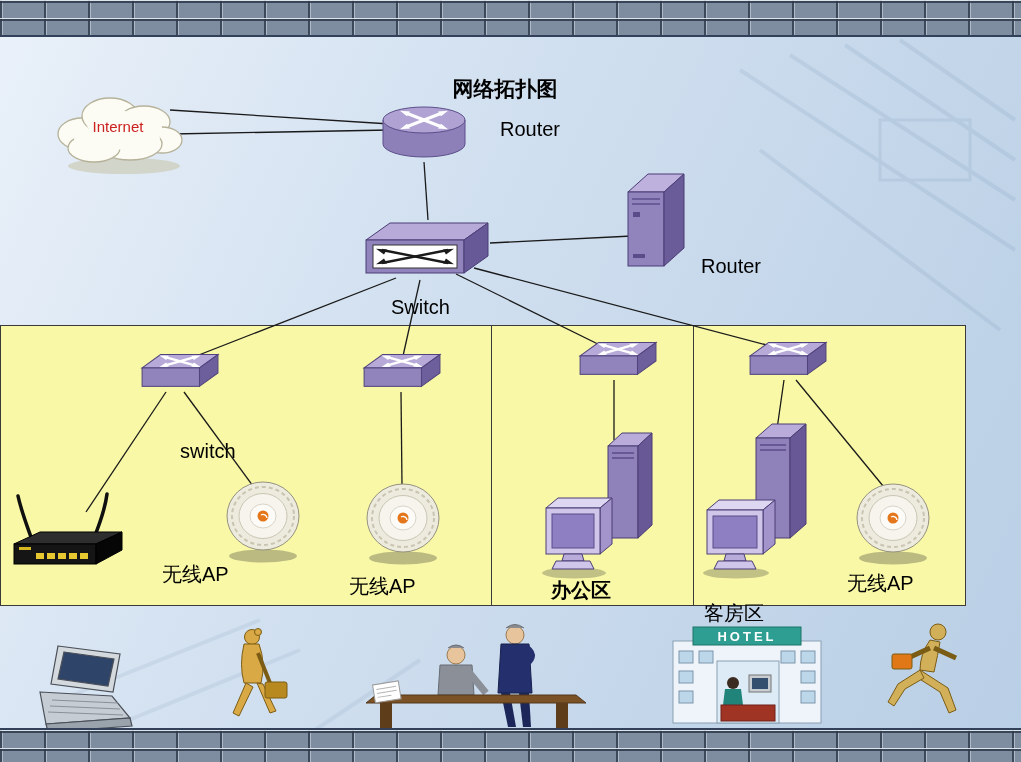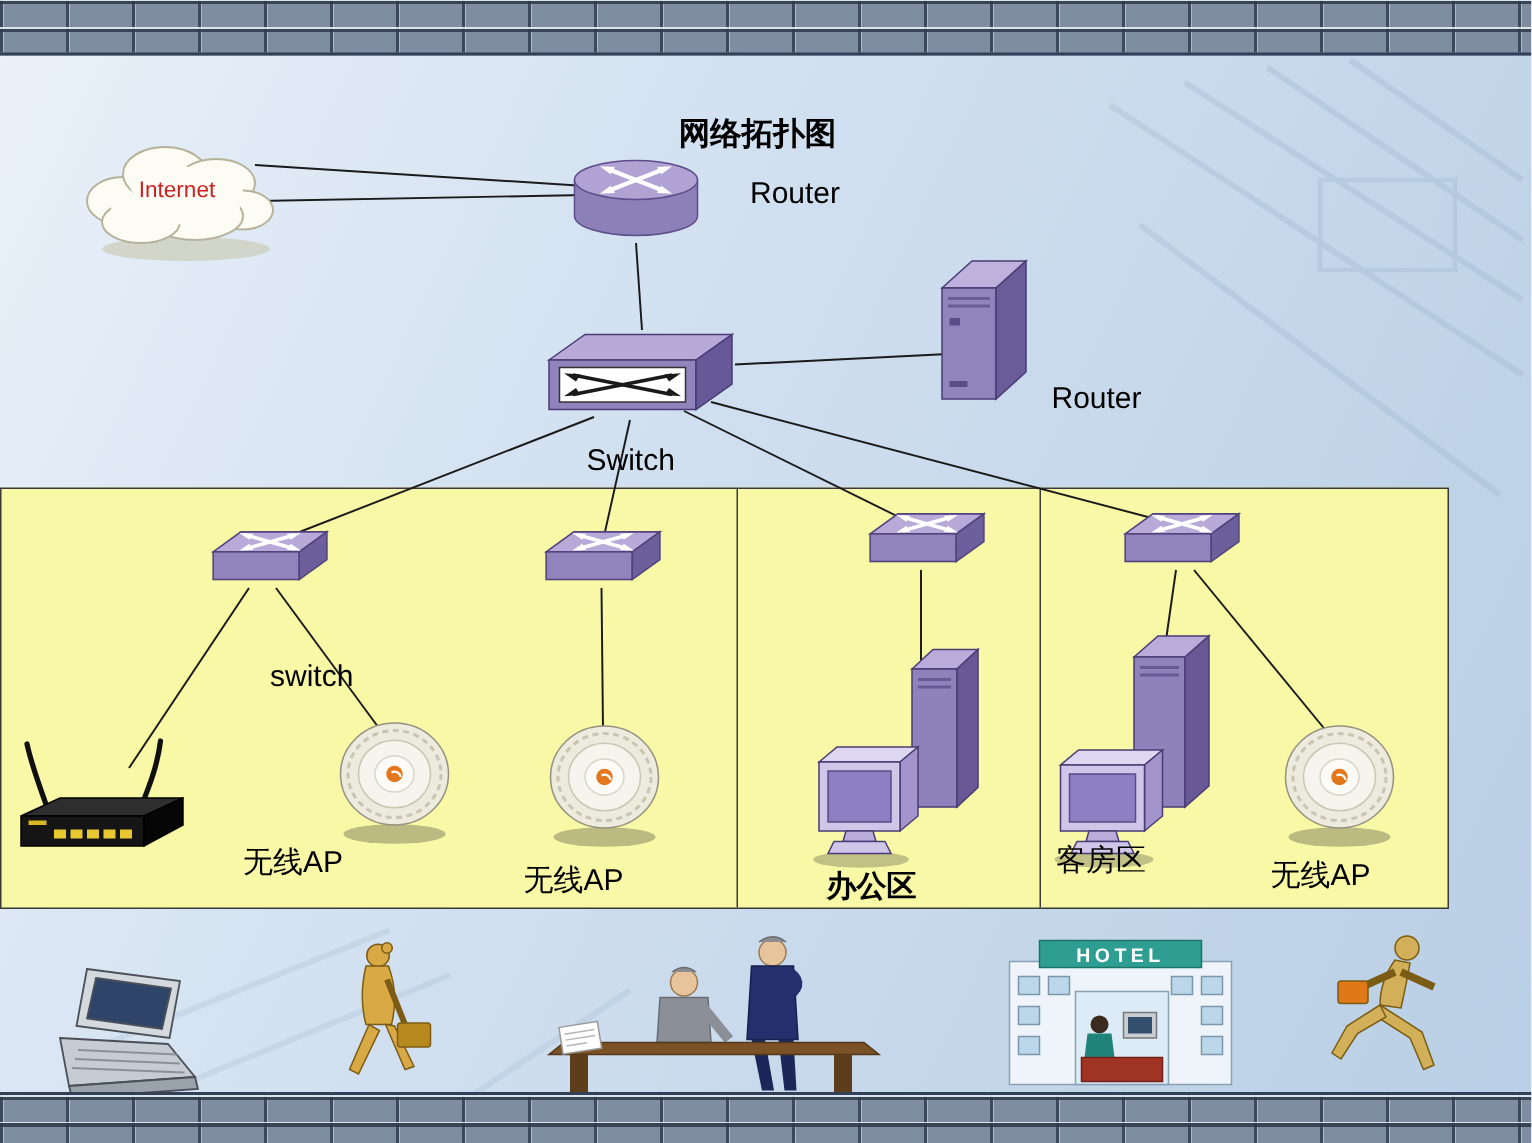--- a/index.html
+++ b/index.html
@@ -35,21 +35,21 @@
   .lbl.title { left:400px; top:75px; width:210px; text-align:center; font-weight:bold; font-size:21px; }
   .lbl.internet { left:70px; top:118px; width:96px; text-align:center; color:#cc2020; font-size:15px; }
   .lbl.router  { left:500px; top:118px; }
   .lbl.mswitch { left:391px; top:296px; }
   .lbl.server  { left:701px; top:255px; }
   .lbl.fswitch { left:180px; top:440px; }
   .lbl.ap1 { left:162px; top:561px; }
   .lbl.ap2 { left:349px; top:573px; }
   .lbl.ap3 { left:847px; top:570px; }
   .lbl.office { left:551px; top:577px;font-weight:bold; }
-  .lbl.guest  { left:704px; top:560px; }
+  .lbl.guest  { left:704px; top:600px; }
 </style>
 </head>
 <body>
 
 <div class="canvas">
 
   <svg class="watermark" width="1021" height="762" viewBox="0 0 1021 762">
     <g opacity="0.12" stroke="#5c7da0" fill="none" stroke-width="4">
       <path d="M740,70 L1015,250"></path>
         <path d="M790,55 L1015,200"></path>

